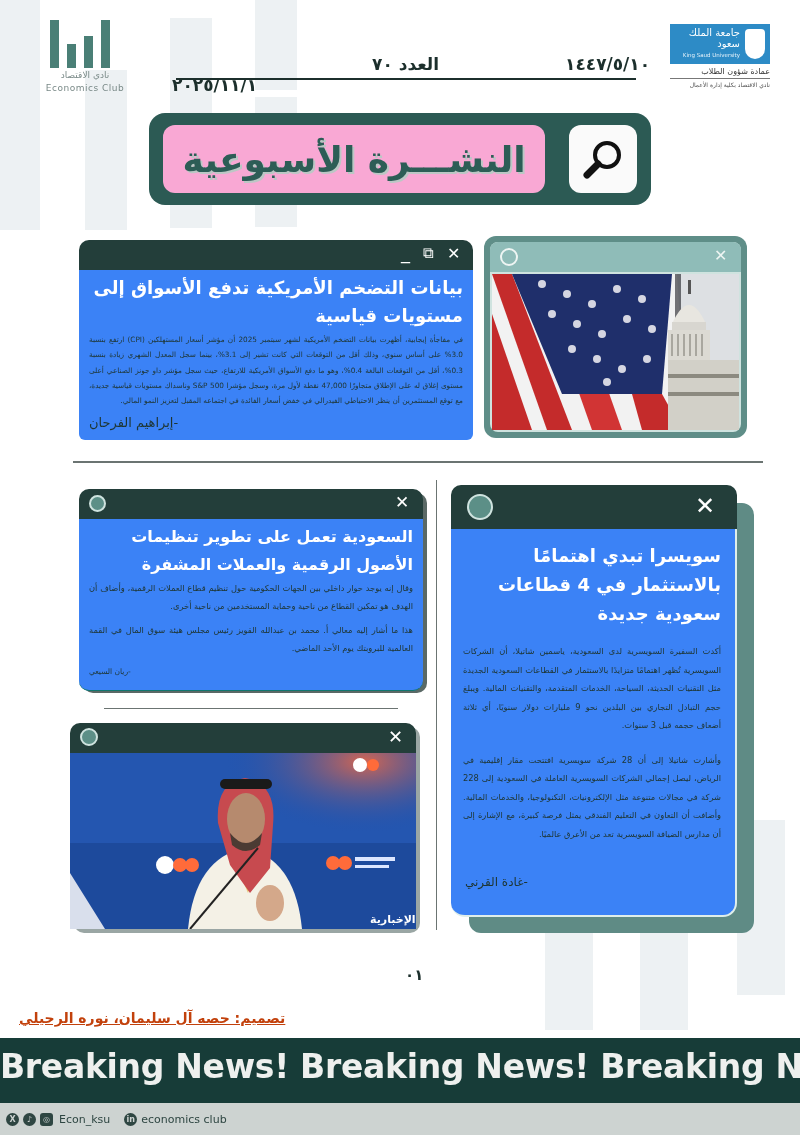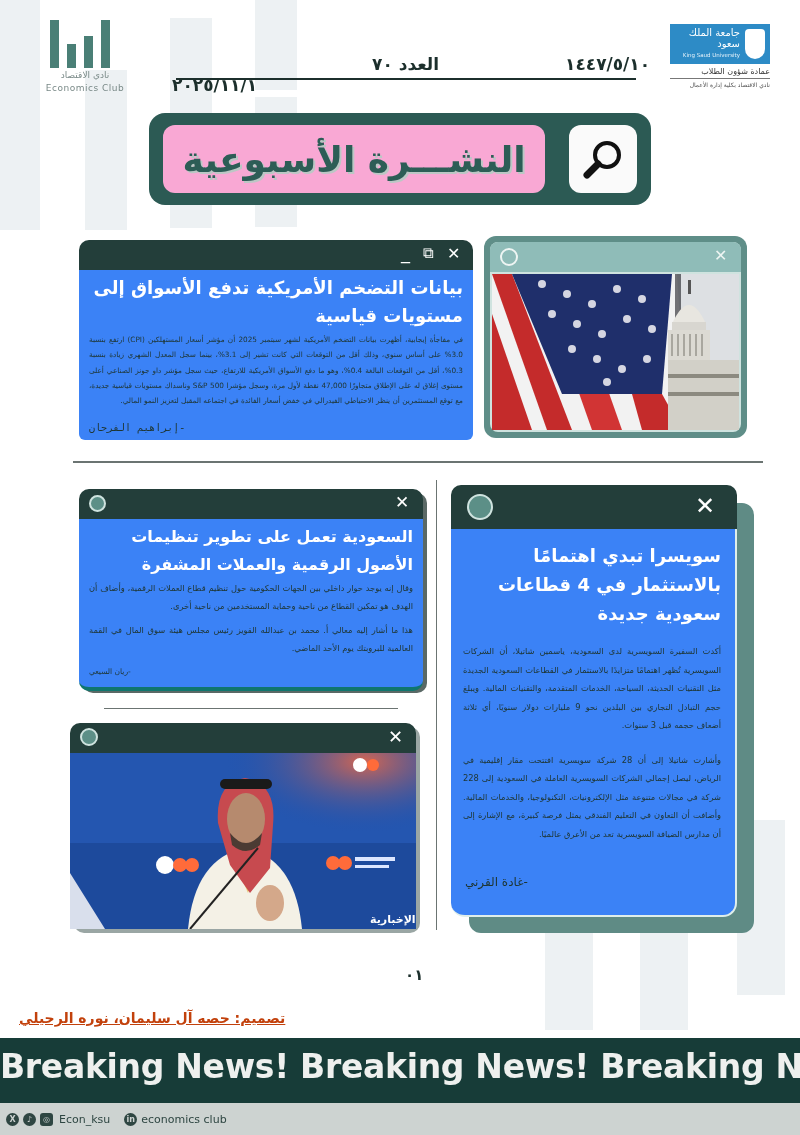--- a/index.html
+++ b/index.html
@@ -107,21 +107,21 @@
 
 <div class="win" style="left:79px;top:240px;width:394px;height:200px;">
   <div class="win-bar" style="height:30px;">
     <span class="xbtn" style="left:322px;top:4px;font-size:18px;">_</span>
     <span class="xbtn" style="left:344px;top:6px;font-size:15px;">⧉</span>
     <span class="xbtn" style="left:368px;top:6px;font-size:16px;">✕</span>
   </div>
   <div class="win-body" style="top:30px;padding:4px 10px 6px 10px;border-radius:0 0 6px 6px;">
     <div class="win-title" style="font-size:18px;line-height:28px;">بيانات التضخم الأمريكية تدفع الأسواق إلى مستويات قياسية</div>
     <div class="win-text" style="font-size:7.3px;line-height:15.3px;margin-top:2px;">في مفاجأة إيجابية، أظهرت بيانات التضخم الأمريكية لشهر سبتمبر 2025 أن مؤشر أسعار المستهلكين (CPI) ارتفع بنسبة 3.0% على أساس سنوي، وذلك أقل من التوقعات التي كانت تشير إلى 3.1%، بينما سجل المعدل الشهري زيادة بنسبة 0.3%، أقل من التوقعات البالغة 0.4%، وهو ما دفع الأسواق الأمريكية للارتفاع، حيث سجل مؤشر داو جونز الصناعي أعلى مستوى إغلاق له على الإطلاق متجاوزًا 47,000 نقطة لأول مرة، وسجل مؤشرا S&amp;P 500 وناسداك مستويات قياسية جديدة، مع توقع المستثمرين أن ينظر الاحتياطي الفيدرالي في خفض أسعار الفائدة في اجتماعه المقبل لتعزيز النمو المالي.</div>
-    <div class="win-author" style="font-size:10px;margin-top:14px;font-family:Liberation Mono, monospace;">-إبراهيم الفرحان</div>
+    <div class="win-author" style="font-size:13px;margin-top:7px;">-إبراهيم الفرحان</div>
   </div>
 </div>
 
 <div class="win" style="left:484px;top:236px;width:263px;height:202px;background:#5f8e88;border-radius:12px;">
   <div style="position:absolute;left:6px;top:6px;width:251px;height:190px;background:#cfe3df;border-radius:8px;">
     <div style="position:absolute;left:0;top:0;width:251px;height:30px;background:#8fbcb8;border-radius:8px 8px 0 0;">
       <span class="circ" style="left:10px;top:6px;width:18px;height:18px;background:transparent;border-color:#eef5f3;"></span>
       <span class="xbtn" style="left:224px;top:6px;font-size:16px;color:#eef5f3;">✕</span>
     </div>
     <div class="photo" style="left:2px;top:32px;width:247px;height:156px;background:#e4e6e8;">
@@ -176,21 +176,21 @@
 <div class="divider-h" style="left:73px;top:461px;width:690px;"></div>
 
 <div class="divider-v" style="left:436px;top:480px;height:450px;"></div>
 
 <div class="win" style="left:79px;top:489px;width:344px;height:202px;">
   <div style="position:absolute;left:4px;top:4px;width:344px;height:200px;background:#5a6966;border-radius:10px;"></div>
   <div class="win-bar" style="height:30px;">
     <span class="circ" style="left:10px;top:6px;width:17px;height:17px;"></span>
     <span class="xbtn" style="left:316px;top:5px;font-size:17px;">✕</span>
   </div>
-  <div class="win-body" style="top:30px;padding:4px 10px 6px 10px;border-radius:0 0 10px 10px;border-bottom:4px solid #0f766e;">
+  <div class="win-body" style="top:30px;padding:4px 10px 6px 10px;border-radius:0 0 10px 10px;border-bottom:1px solid #0f766e;">
     <div class="win-title" style="font-size:16px;line-height:28px;">السعودية تعمل على تطوير تنظيمات الأصول الرقمية والعملات المشفرة</div>
     <div class="win-text" style="font-size:8.3px;line-height:18px;">وقال إنه يوجد حوار داخلي بين الجهات الحكومية حول تنظيم قطاع العملات الرقمية، وأضاف أن الهدف هو تمكين القطاع من ناحية وحماية المستخدمين من ناحية أخرى.</div>
     <div class="win-text" style="font-size:8.3px;line-height:18px;margin-top:6px;">هذا ما أشار إليه معالي أ. محمد بن عبدالله القويز رئيس مجلس هيئة سوق المال في القمة العالمية للبروبتك يوم الأحد الماضي.</div>
     <div class="win-author" style="font-size:7.5px;margin-top:10px;">-ريان السيعي</div>
   </div>
 </div>
 
 <div class="divider-h" style="left:104px;top:708px;width:294px;height:1px;"></div>
 
 <div class="win" style="left:70px;top:723px;width:346px;height:206px;">

